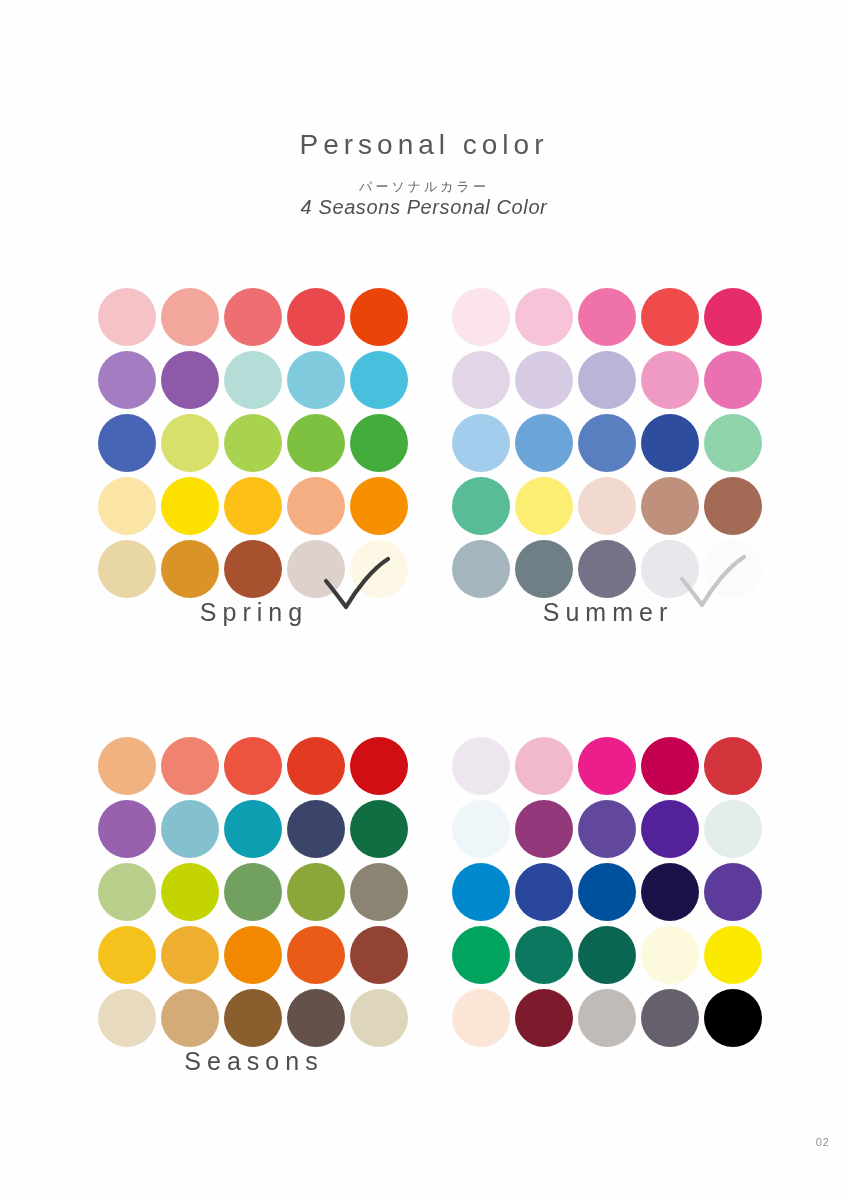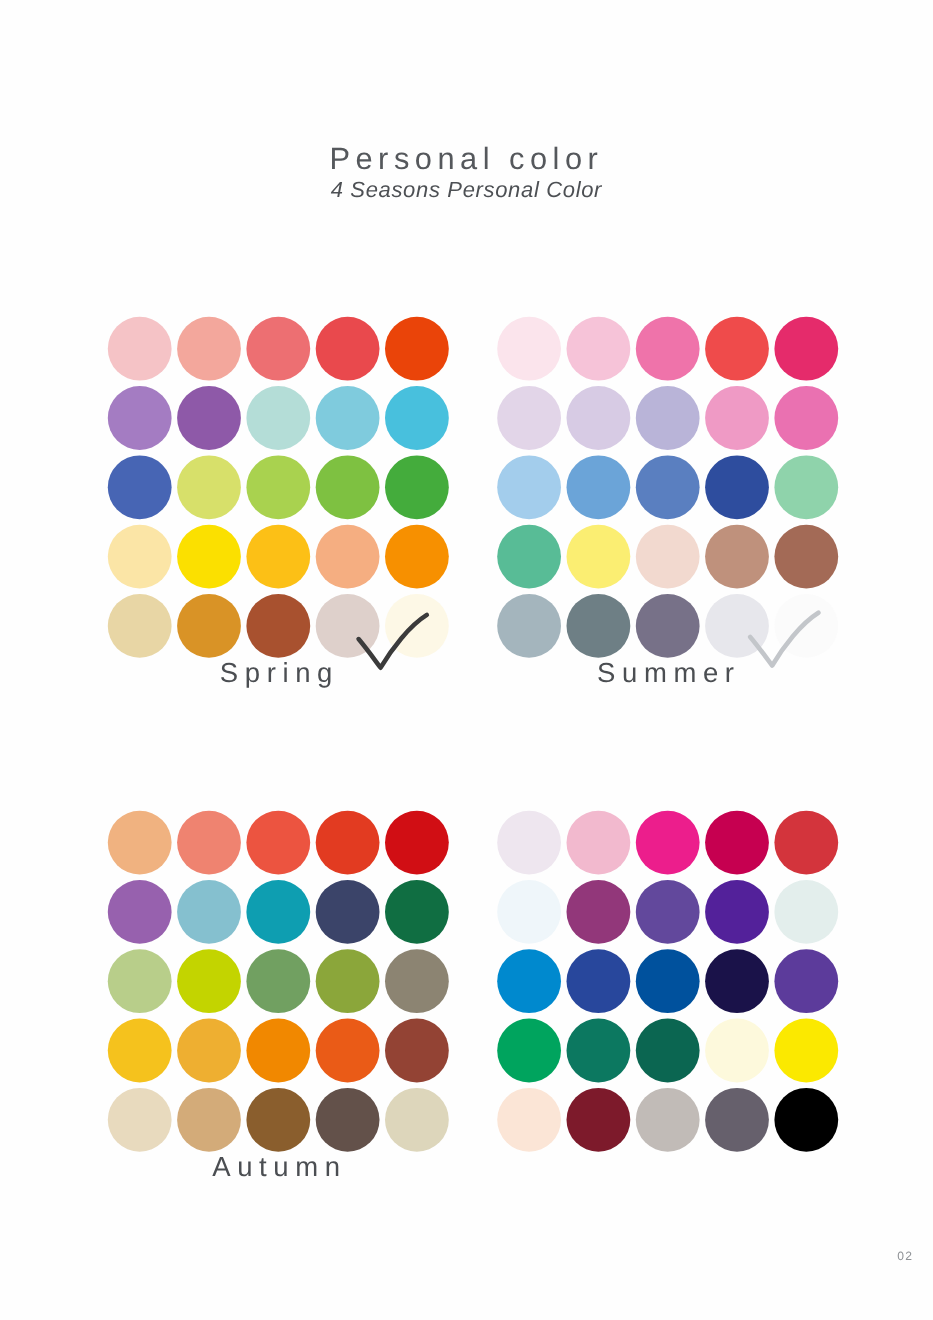--- a/index.html
+++ b/index.html
@@ -114,20 +114,21 @@
     color: #8e9195;
   }
 </style>
 </head>
 <body>
 
 <div class="page">
 
   <div class="header">
     <div class="title-main">Personal color</div>
+    <div class="title-sub">パーソナルカラー</div>
     <div class="title-tag">4 Seasons Personal Color</div>
   </div>
 
   <div id="palettes-root">
       <div class="palette spring">
         <div class="swatch-grid">
           <div class="swatch" style="background: rgb(245, 195, 198);"></div>
           <div class="swatch" style="background: rgb(243, 167, 156);"></div>
           <div class="swatch" style="background: rgb(237, 111, 114);"></div>
           <div class="swatch" style="background: rgb(233, 73, 77);"></div>
@@ -206,21 +207,21 @@
           <div class="swatch" style="background: rgb(238, 175, 49);"></div>
           <div class="swatch" style="background: rgb(241, 136, 0);"></div>
           <div class="swatch" style="background: rgb(234, 91, 23);"></div>
           <div class="swatch" style="background: rgb(147, 67, 52);"></div>
           <div class="swatch" style="background: rgb(232, 218, 190);"></div>
           <div class="swatch" style="background: rgb(211, 171, 121);"></div>
           <div class="swatch" style="background: rgb(138, 94, 45);"></div>
           <div class="swatch" style="background: rgb(99, 81, 74);"></div>
           <div class="swatch" style="background: rgb(221, 214, 187);"></div>
         </div>
-        <div class="season-label">Autumn</div>
+        <div class="season-label">Seasons</div>
       </div>
       <div class="palette winter">
         <div class="swatch-grid">
           <div class="swatch" style="background: rgb(238, 230, 239);"></div>
           <div class="swatch" style="background: rgb(242, 185, 206);"></div>
           <div class="swatch" style="background: rgb(236, 30, 140);"></div>
           <div class="swatch" style="background: rgb(198, 0, 80);"></div>
           <div class="swatch" style="background: rgb(211, 52, 60);"></div>
           <div class="swatch" style="background: rgb(239, 246, 250);"></div>
           <div class="swatch" style="background: rgb(146, 55, 122);"></div>

